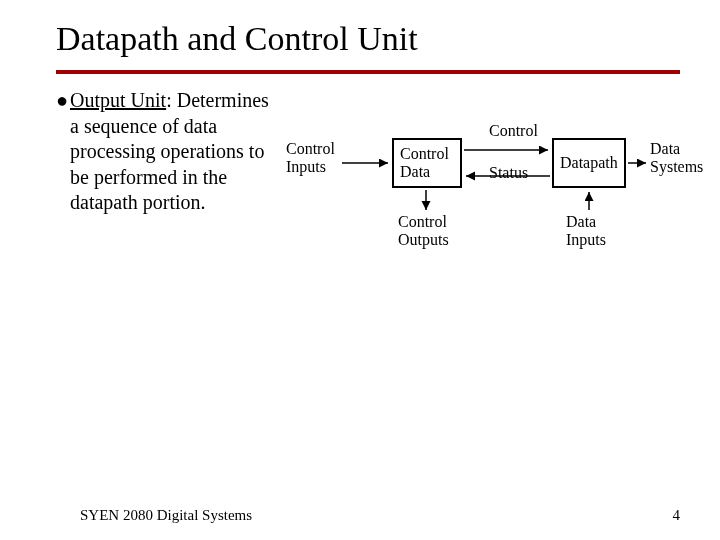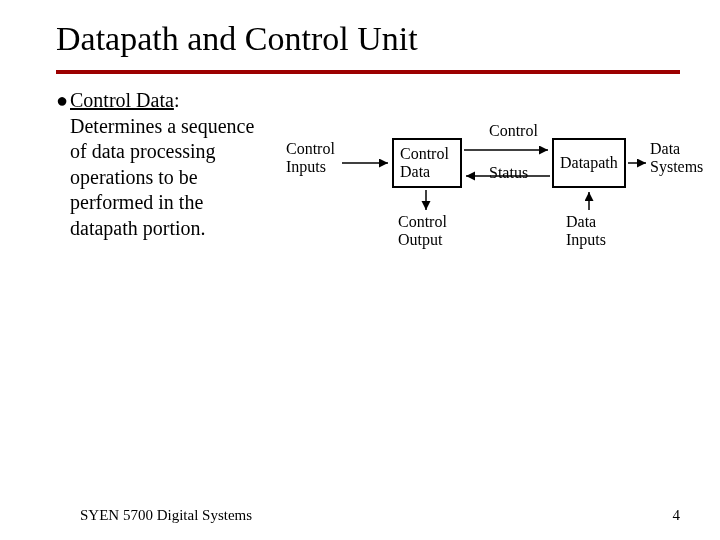--- a/index.html
+++ b/index.html
@@ -65,21 +65,21 @@
 </head>
 <body>
 
 <div class="title">Datapath and Control Unit</div>
 <div class="rule"></div>
 
 <div class="content">
 
   <ul class="bullets">
     <li>
-      <span class="dot">●</span><span class="first-part"><span class="term">Control Data</span><span>: Determines a sequence of data processing operations to be performed in the datapath portion.</span></span>
+      <span class="dot">●</span><span class="first-part"><span class="term">Output Unit</span><span>: Determines a sequence of data processing operations to be performed in the datapath portion.</span></span>
     </li>
   </ul>
 
   <div class="diagram">
 
     <div class="box" style="left:106px; top:30px; width:70px; height:50px;">
       <span>Control</span>
       <span>Data</span>
     </div>
 
@@ -90,21 +90,21 @@
     <div class="lbl" style="left:0px; top:32px;">
       <span>Control</span><br><span>Inputs</span>
     </div>
     <div class="lbl" style="left:203px; top:14px;">
       <span>Control</span>
     </div>
     <div class="lbl" style="left:203px; top:56px;">
       <span>Status</span>
     </div>
     <div class="lbl" style="left:112px; top:105px;">
-      <span>Control</span><br><span>Output</span>
+      <span>Control</span><br><span>Outputs</span>
     </div>
     <div class="lbl" style="left:280px; top:105px;">
       <span>Data</span><br><span>Inputs</span>
     </div>
     <div class="lbl" style="left:364px; top:32px;">
       <span>Data</span><br><span>Systems</span>
     </div>
 
     <svg class="arrows" width="410" height="160">
       <defs>
@@ -123,15 +123,15 @@
 
       <line x1="303" y1="102" x2="303" y2="84" stroke="#000" stroke-width="1.5" marker-end="url(#ah)"></line>
 
       <line x1="342" y1="55" x2="360" y2="55" stroke="#000" stroke-width="1.5" marker-end="url(#ah)"></line>
     </svg>
   </div>
 
 </div>
 
 <div class="footer">
-  <span>SYEN 5700 Digital Systems</span>
+  <span>SYEN 2080 Digital Systems</span>
   <span>4</span>
 </div>
 
 </body></html>

